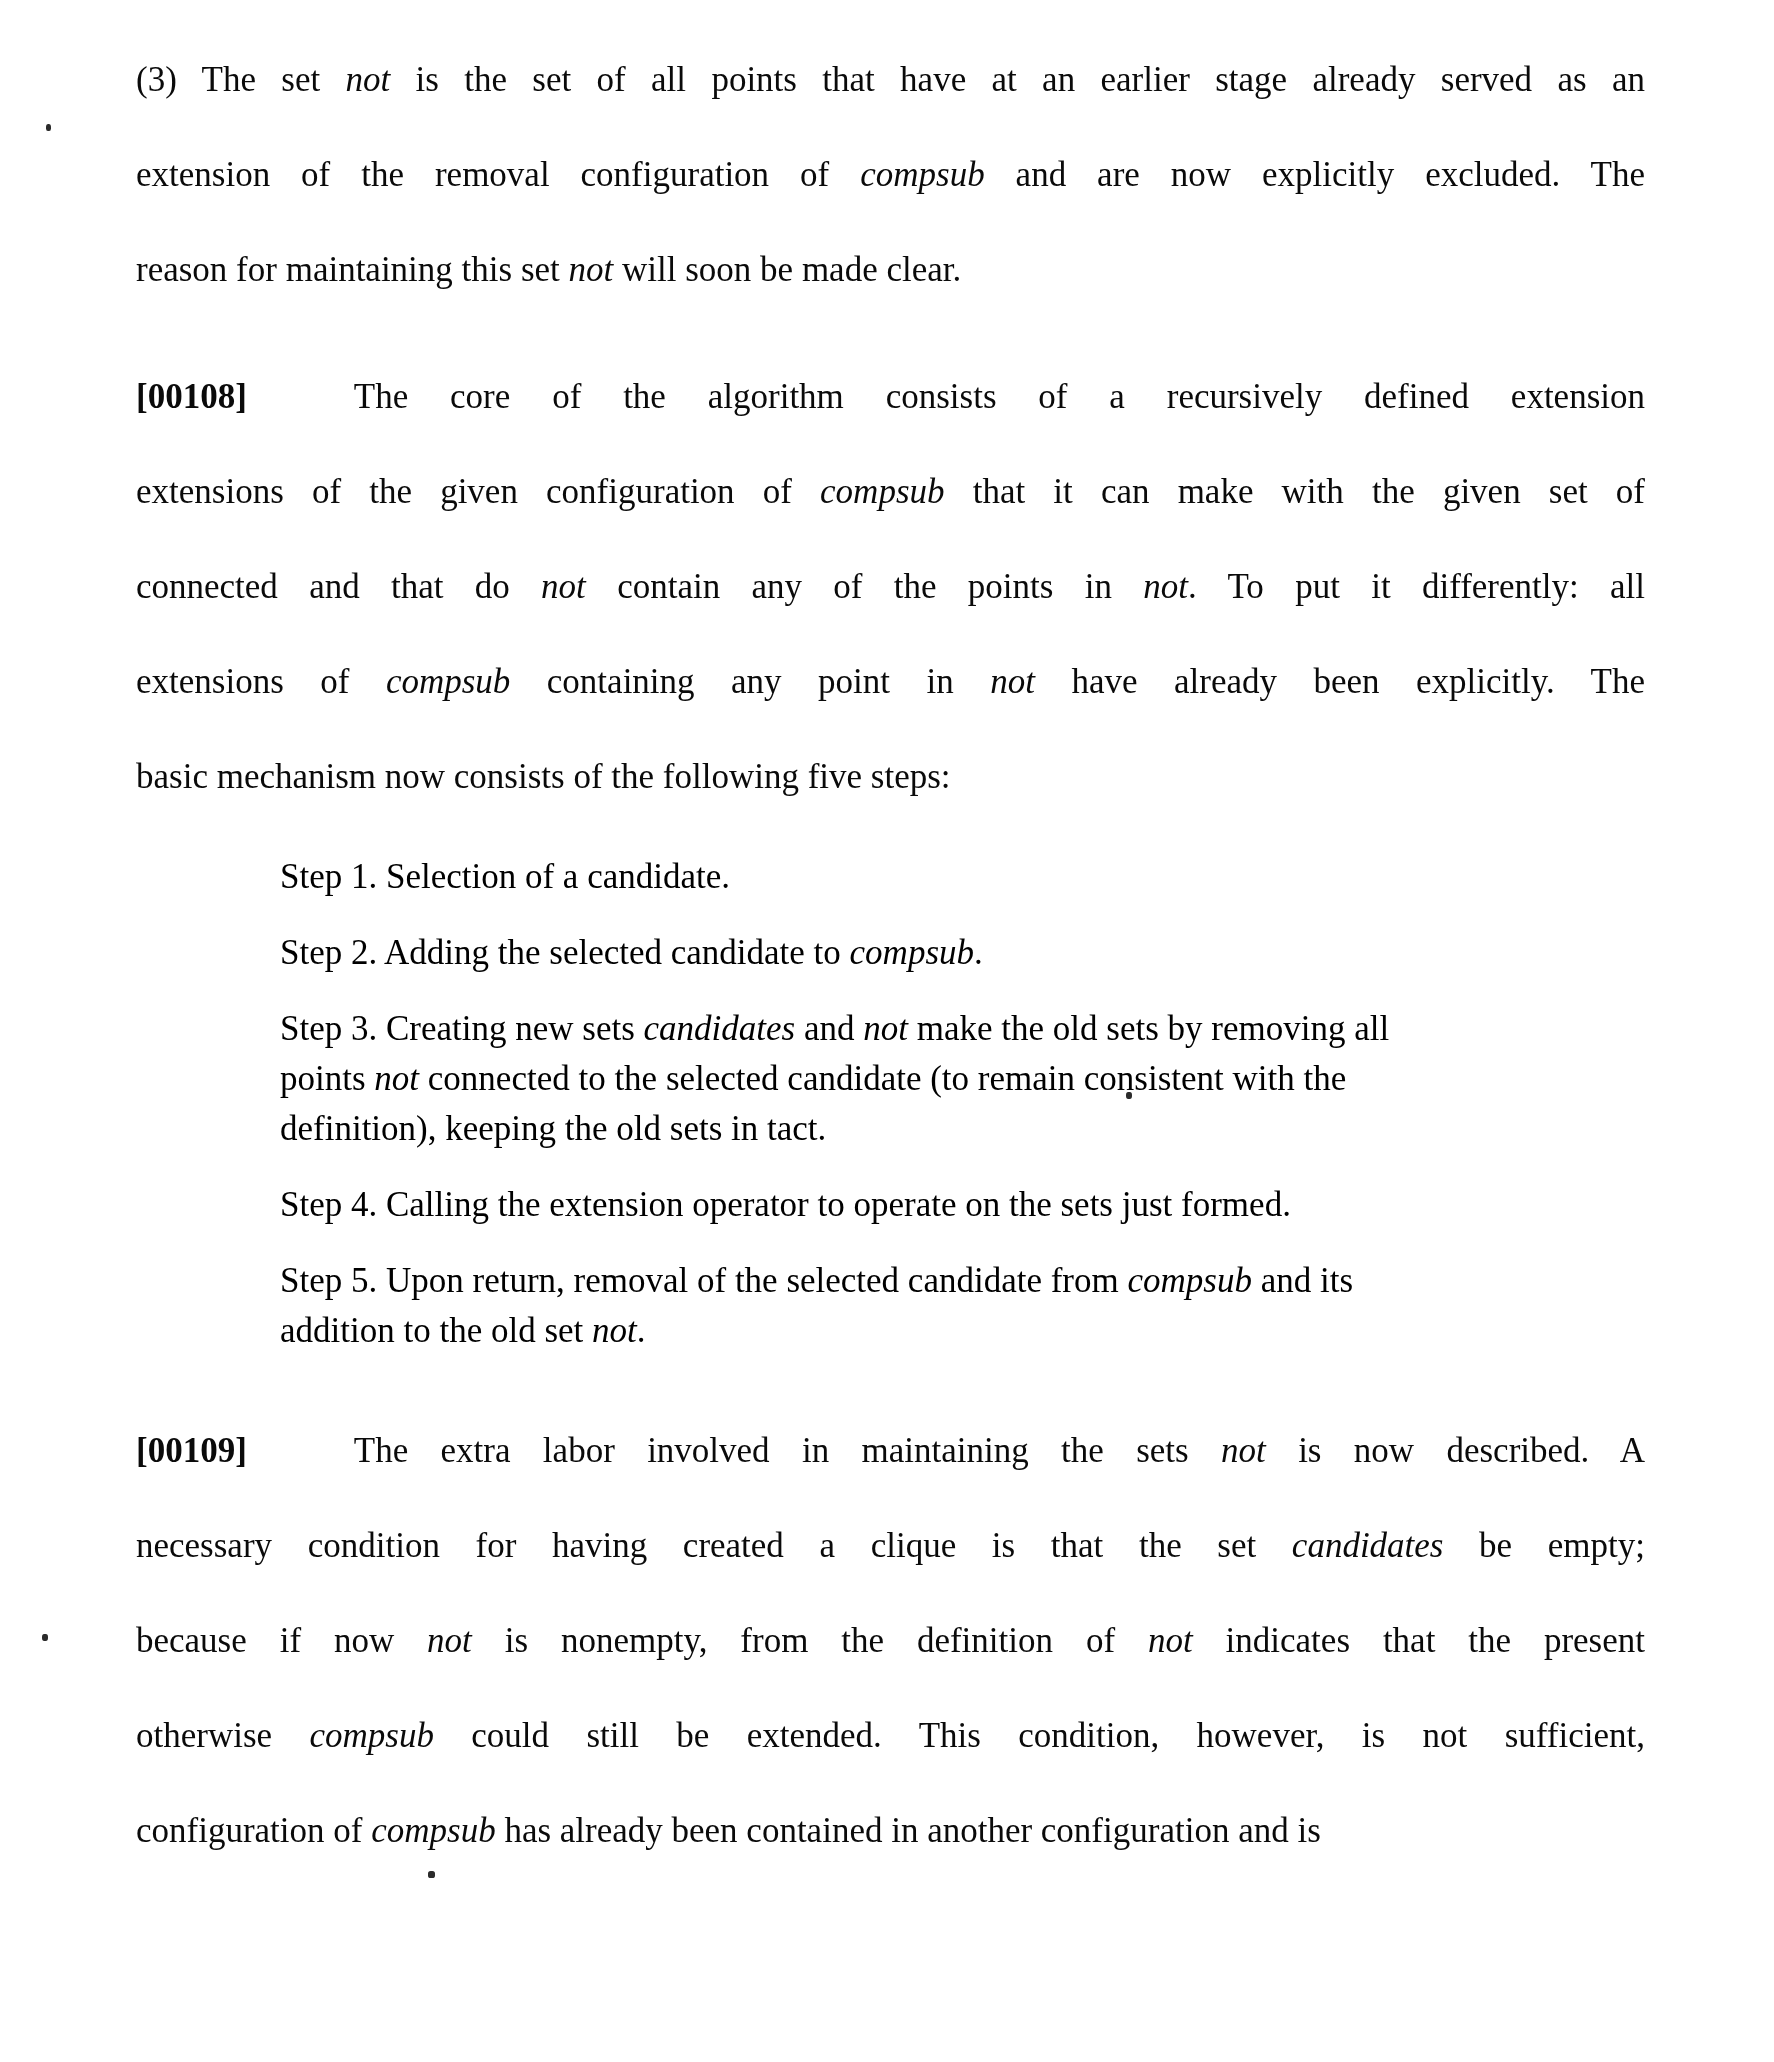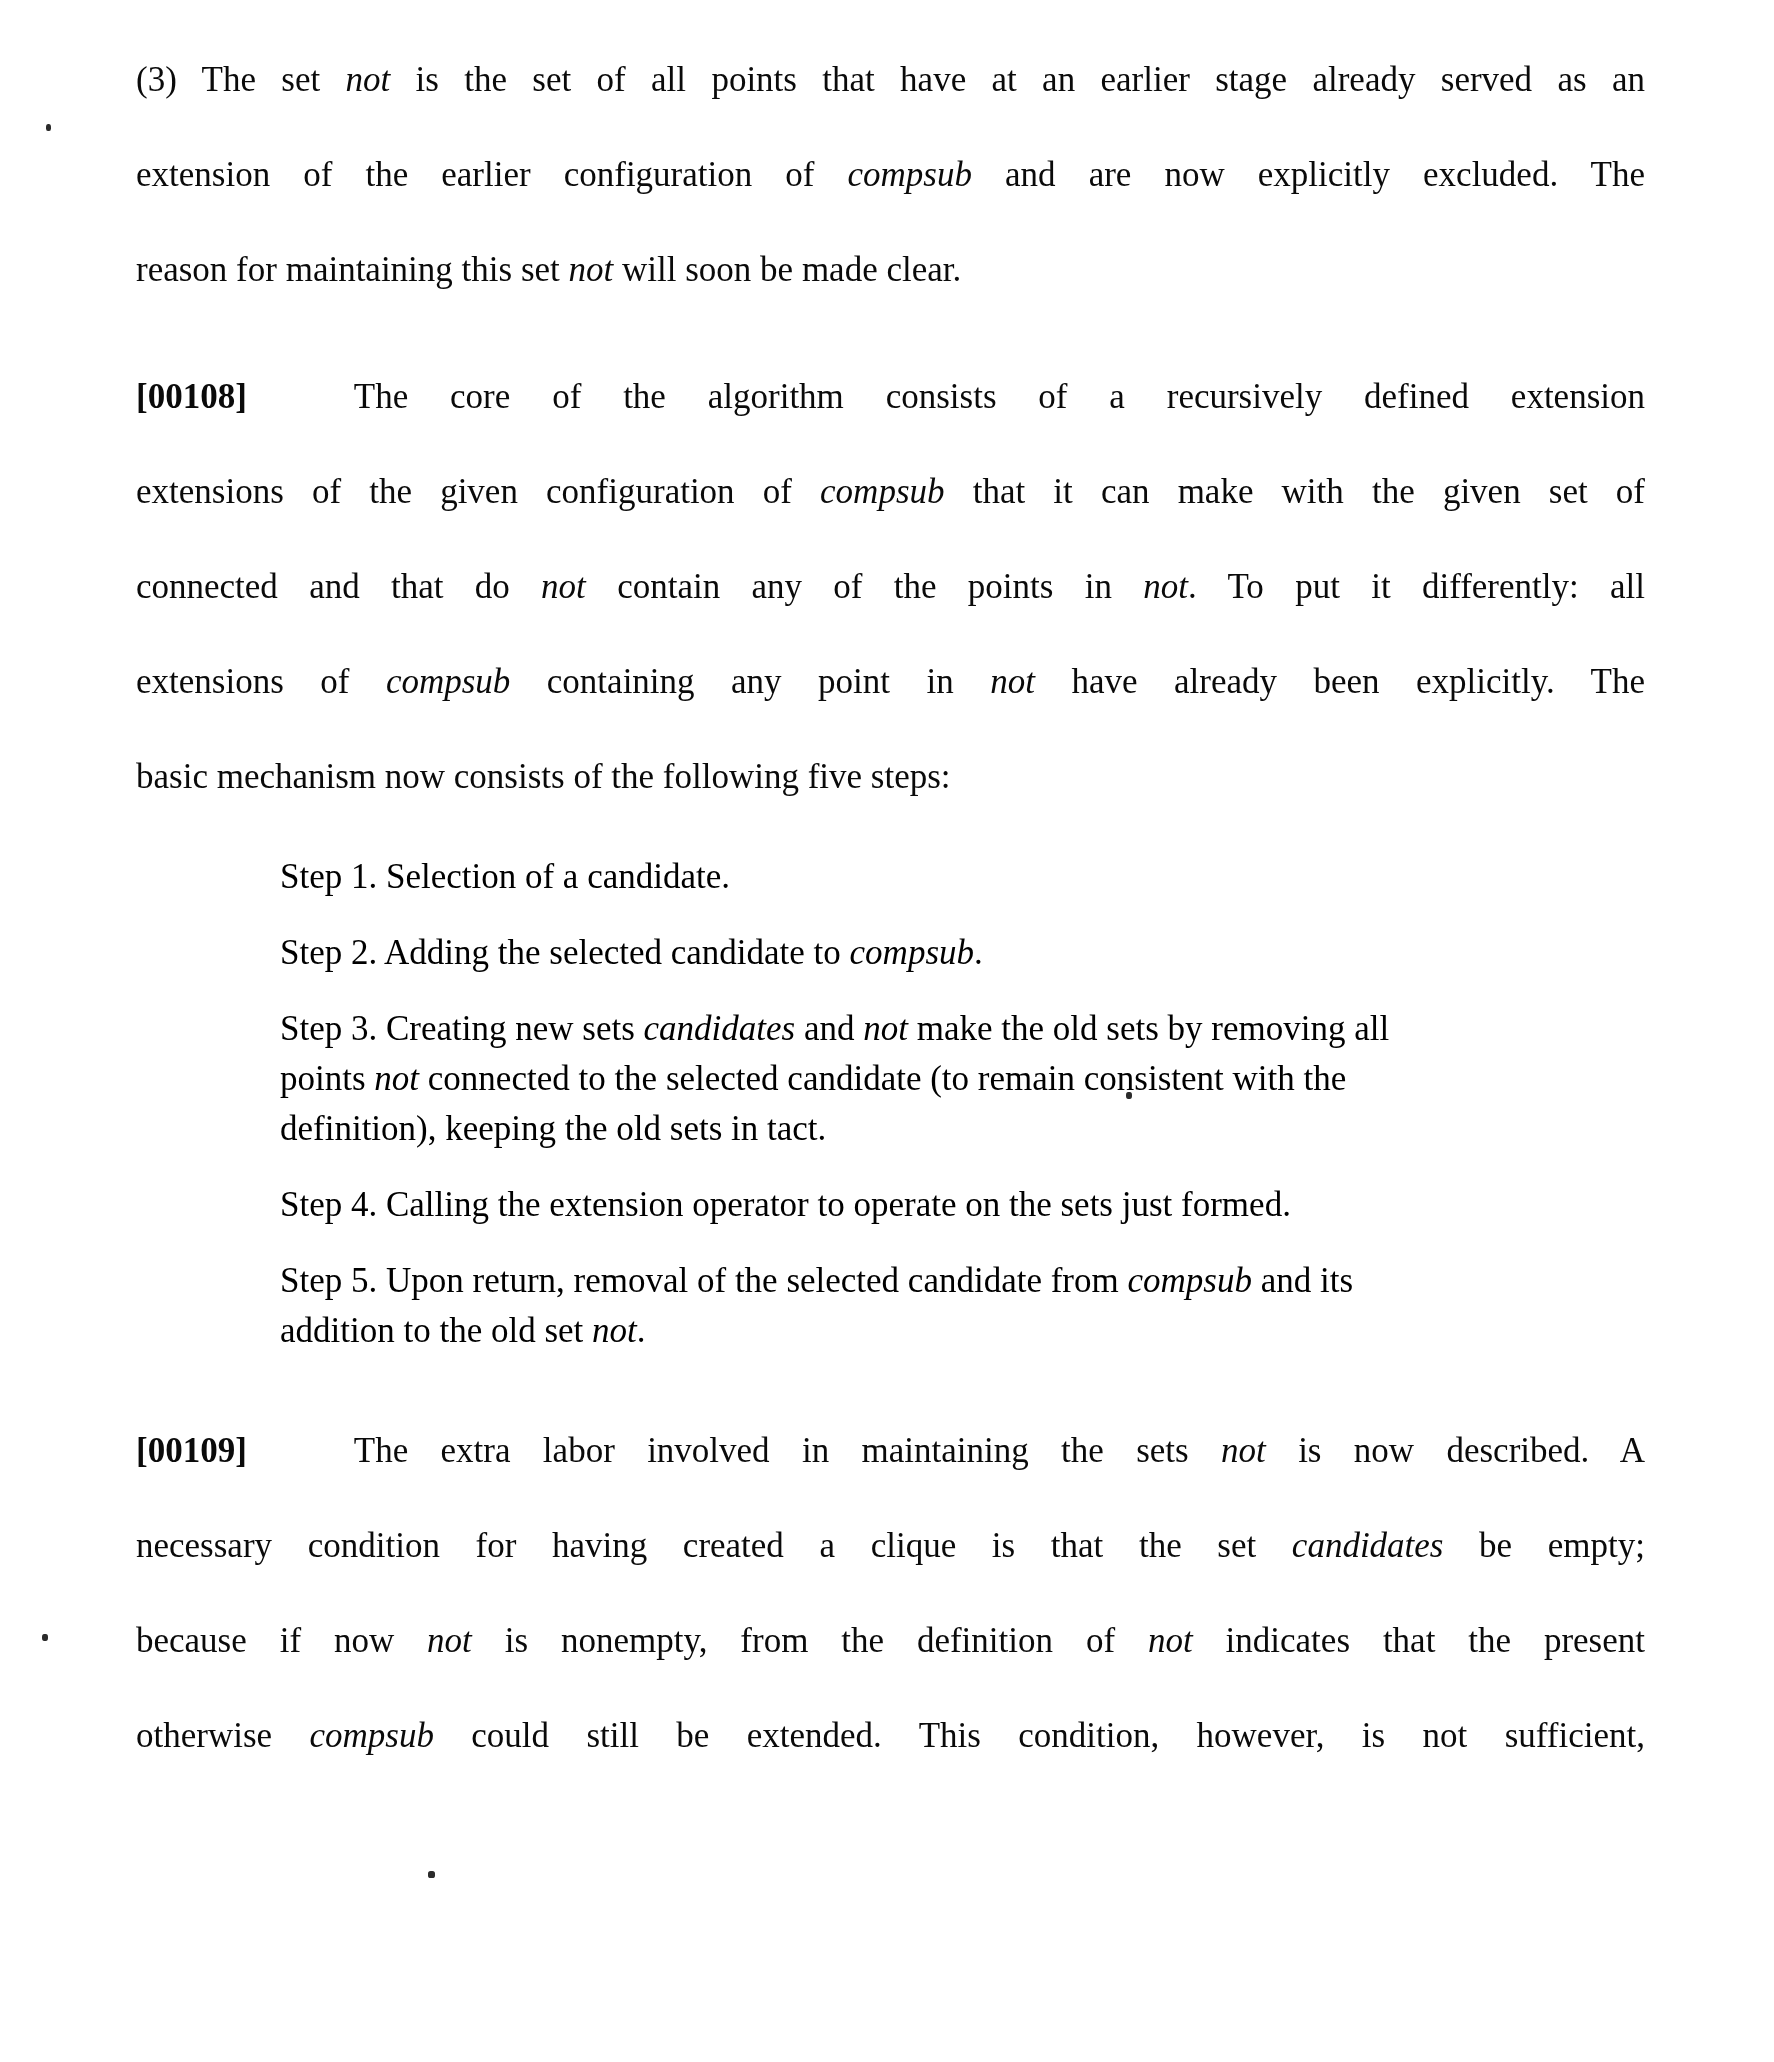--- a/index.html
+++ b/index.html
@@ -105,21 +105,21 @@
   }
 </style>
 </head>
 <body>
 
 <div class="page">
   <div class="content">
     <div id="render-root">
         <div class="para">
           <span class="line jl"><span>(3) The set </span><i class="it">not</i><span> is the set of all points that have at an earlier stage already served as an</span></span>
-          <span class="line jl"><span>extension of the earlier configuration of </span><i class="it">compsub</i><span> and are now explicitly excluded.  The</span></span>
+          <span class="line jl"><span>extension of the removal configuration of </span><i class="it">compsub</i><span> and are now explicitly excluded.  The</span></span>
           <span class="line ll"><span>reason for maintaining this set </span><i class="it">not</i><span> will soon be made clear.</span></span>
         </div>
         <div class="para">
           <span class="line jl"><span class="pnum">[00108]</span><span class="gap"> </span><span>The core of the algorithm consists of a recursively defined extension</span></span>
           <span class="line jl"><span>extensions of the given configuration of </span><i class="it">compsub</i><span> that it can make with the given set of</span></span>
           <span class="line jl"><span>connected and that do </span><i class="it">not</i><span> contain any of the points in </span><i class="it">not</i><span>.  To put it differently:  all</span></span>
           <span class="line jl"><span>extensions of </span><i class="it">compsub</i><span> containing any point in </span><i class="it">not</i><span> have already been explicitly.  The</span></span>
           <span class="line ll"><span>basic mechanism now consists of the following five steps:</span></span>
         </div>
         <div class="steps">
@@ -141,20 +141,21 @@
             <span class="sline"><span>Step 5.  Upon return, removal of the selected candidate from </span><i>compsub</i><span> and its</span></span>
             <span class="sline"><span>addition to the old set </span><i>not</i><span>.</span></span>
           </div>
         </div>
         <div class="spacer-sm"></div>
         <div class="para">
           <span class="line jl"><span class="pnum">[00109]</span><span class="gap"> </span><span>The extra labor involved in maintaining the sets </span><i class="it">not</i><span> is now described.  A</span></span>
           <span class="line jl"><span>necessary condition for having created a clique is that the set </span><i class="it">candidates</i><span> be empty;</span></span>
           <span class="line jl"><span>because if now </span><i class="it">not</i><span> is nonempty, from the definition of </span><i class="it">not</i><span> indicates that the present</span></span>
           <span class="line jl"><span>otherwise </span><i class="it">compsub</i><span> could still be extended.  This condition, however, is not sufficient,</span></span>
+          <span class="line ll"><span>configuration of </span><i class="it">compsub</i><span> has already been contained in another configuration and is</span></span>
         </div>
       </div>
   </div>
   <div id="speck-root">
       <div class="speck" style="left: 1126px; top: 1092px; width: 5.7px; height: 7.3px;"></div>
       <div class="speck" style="left: 46px; top: 124px; width: 4.9px; height: 6.5px;"></div>
       <div class="speck" style="left: 42px; top: 1634px; width: 5.7px; height: 7.3px;"></div>
       <div class="speck" style="left: 428px; top: 1871px; width: 6.5px; height: 6.5px;"></div>
     </div>
 </div>

